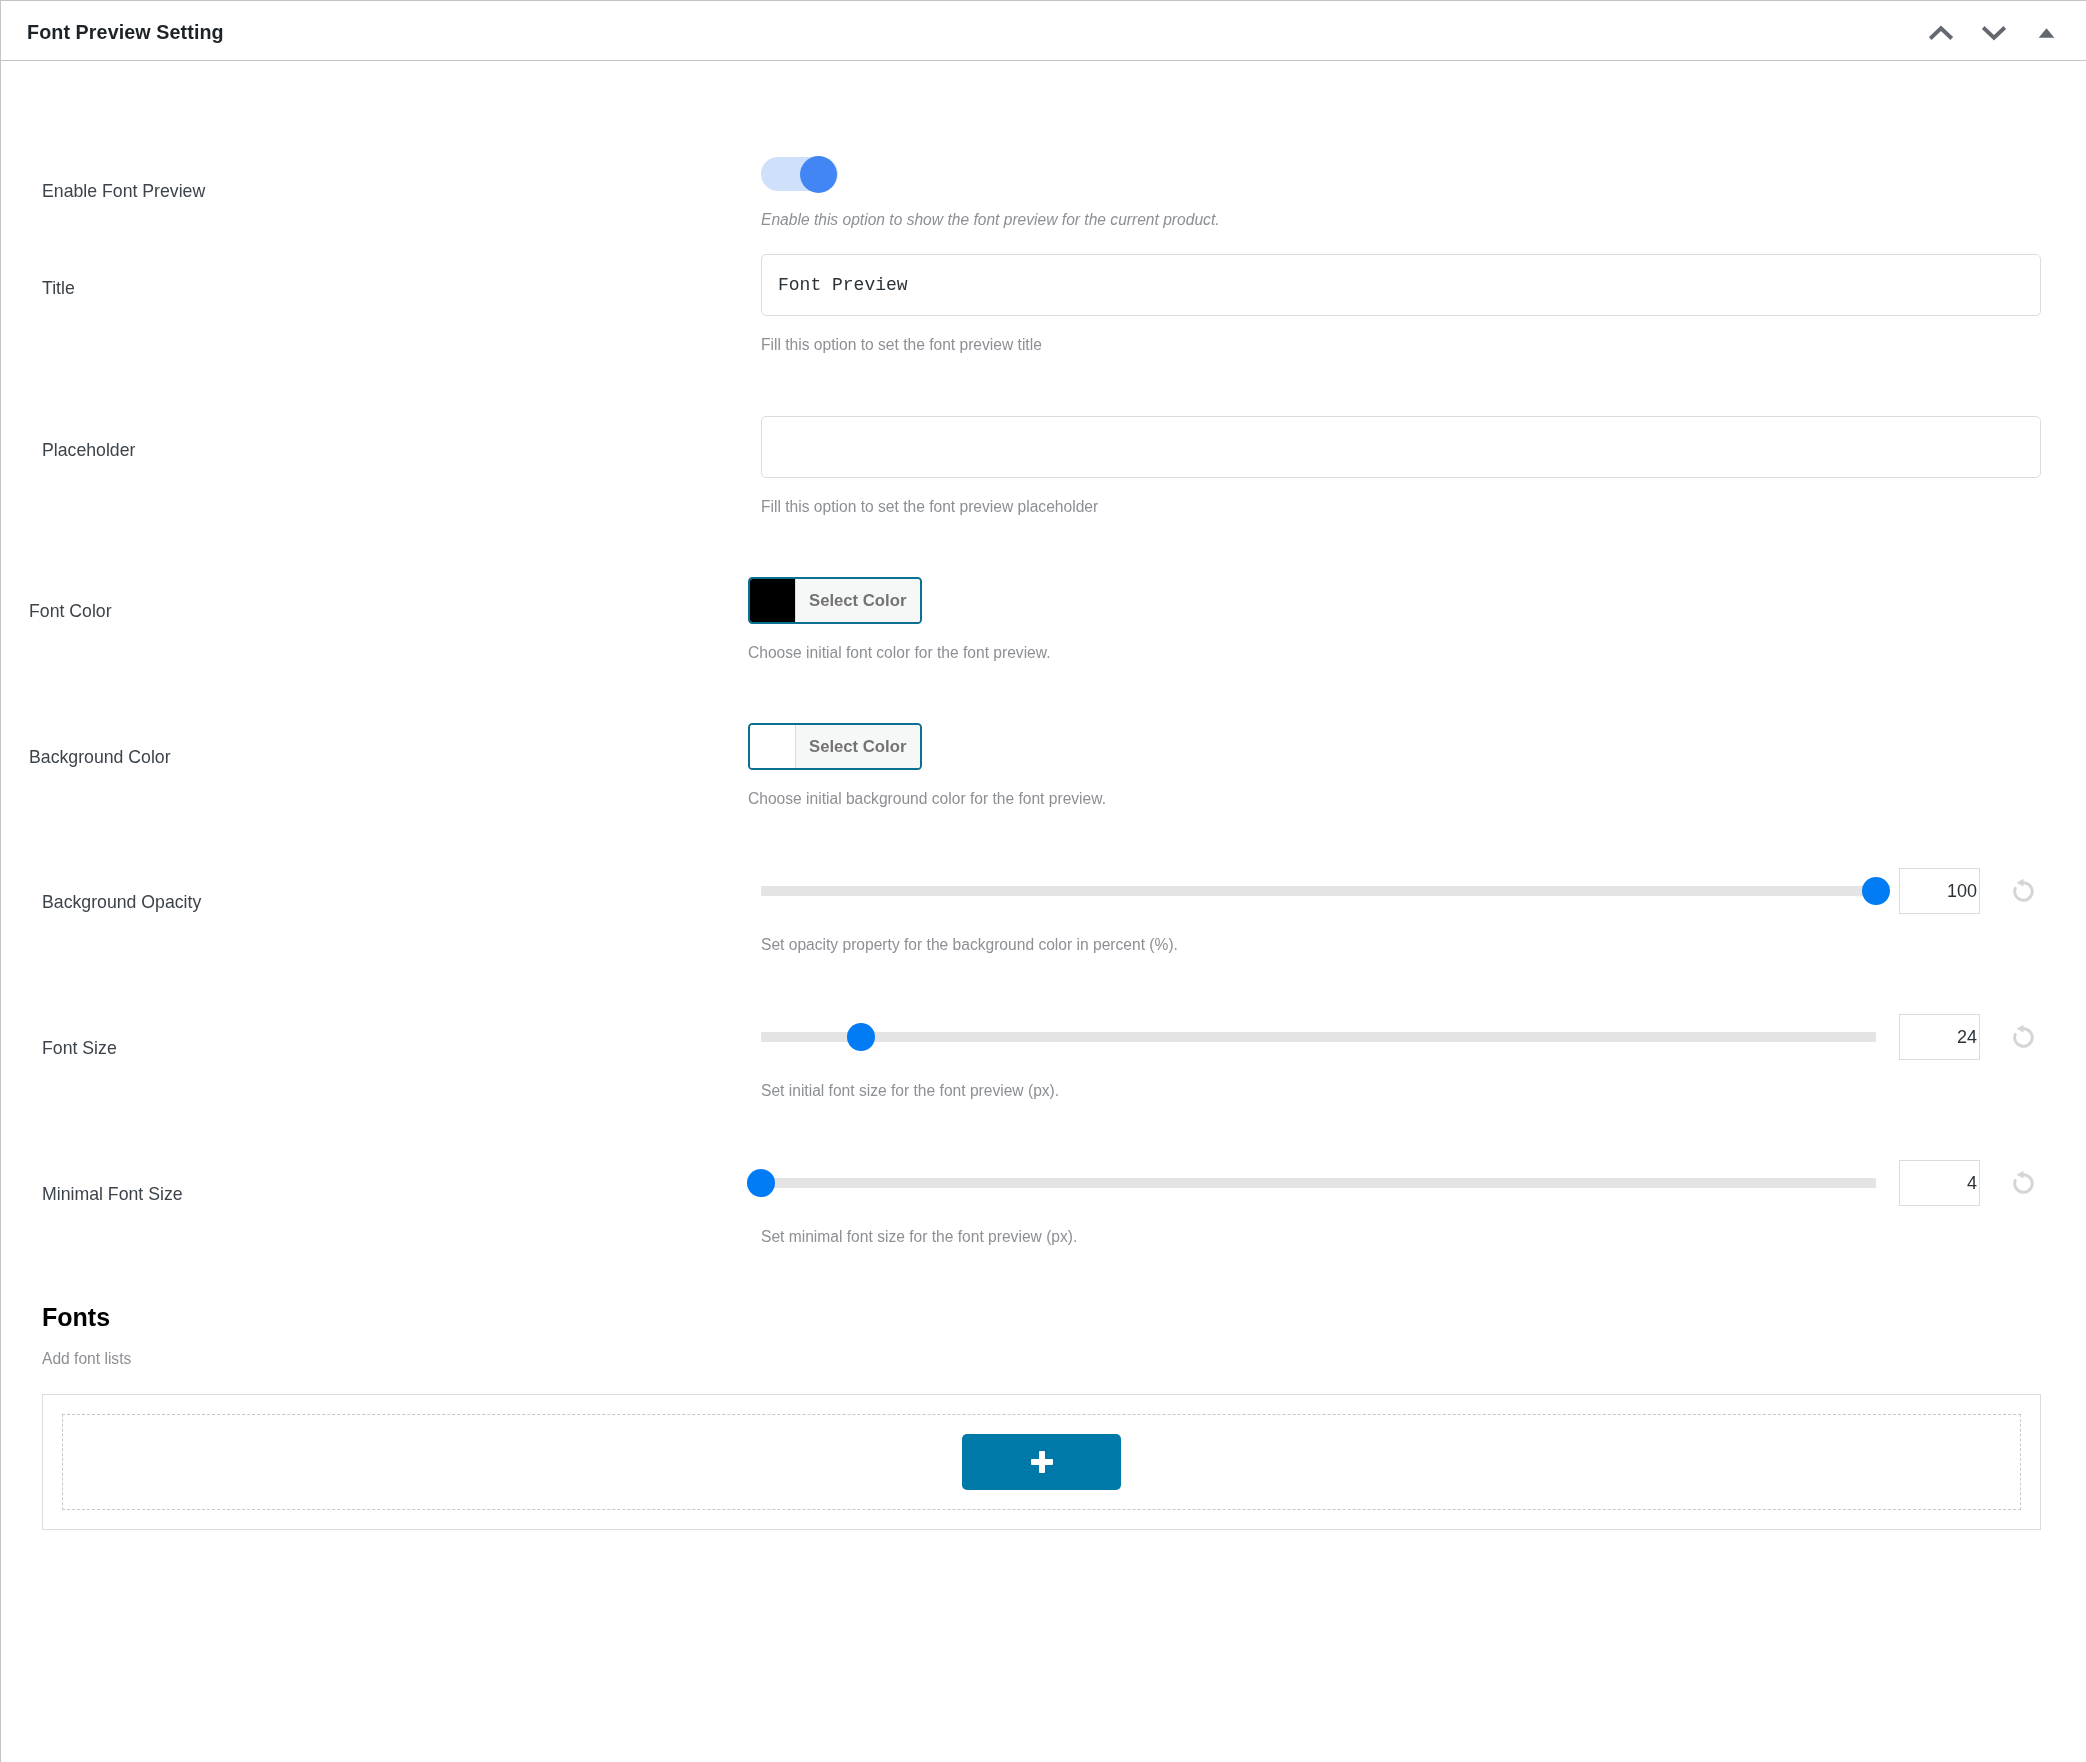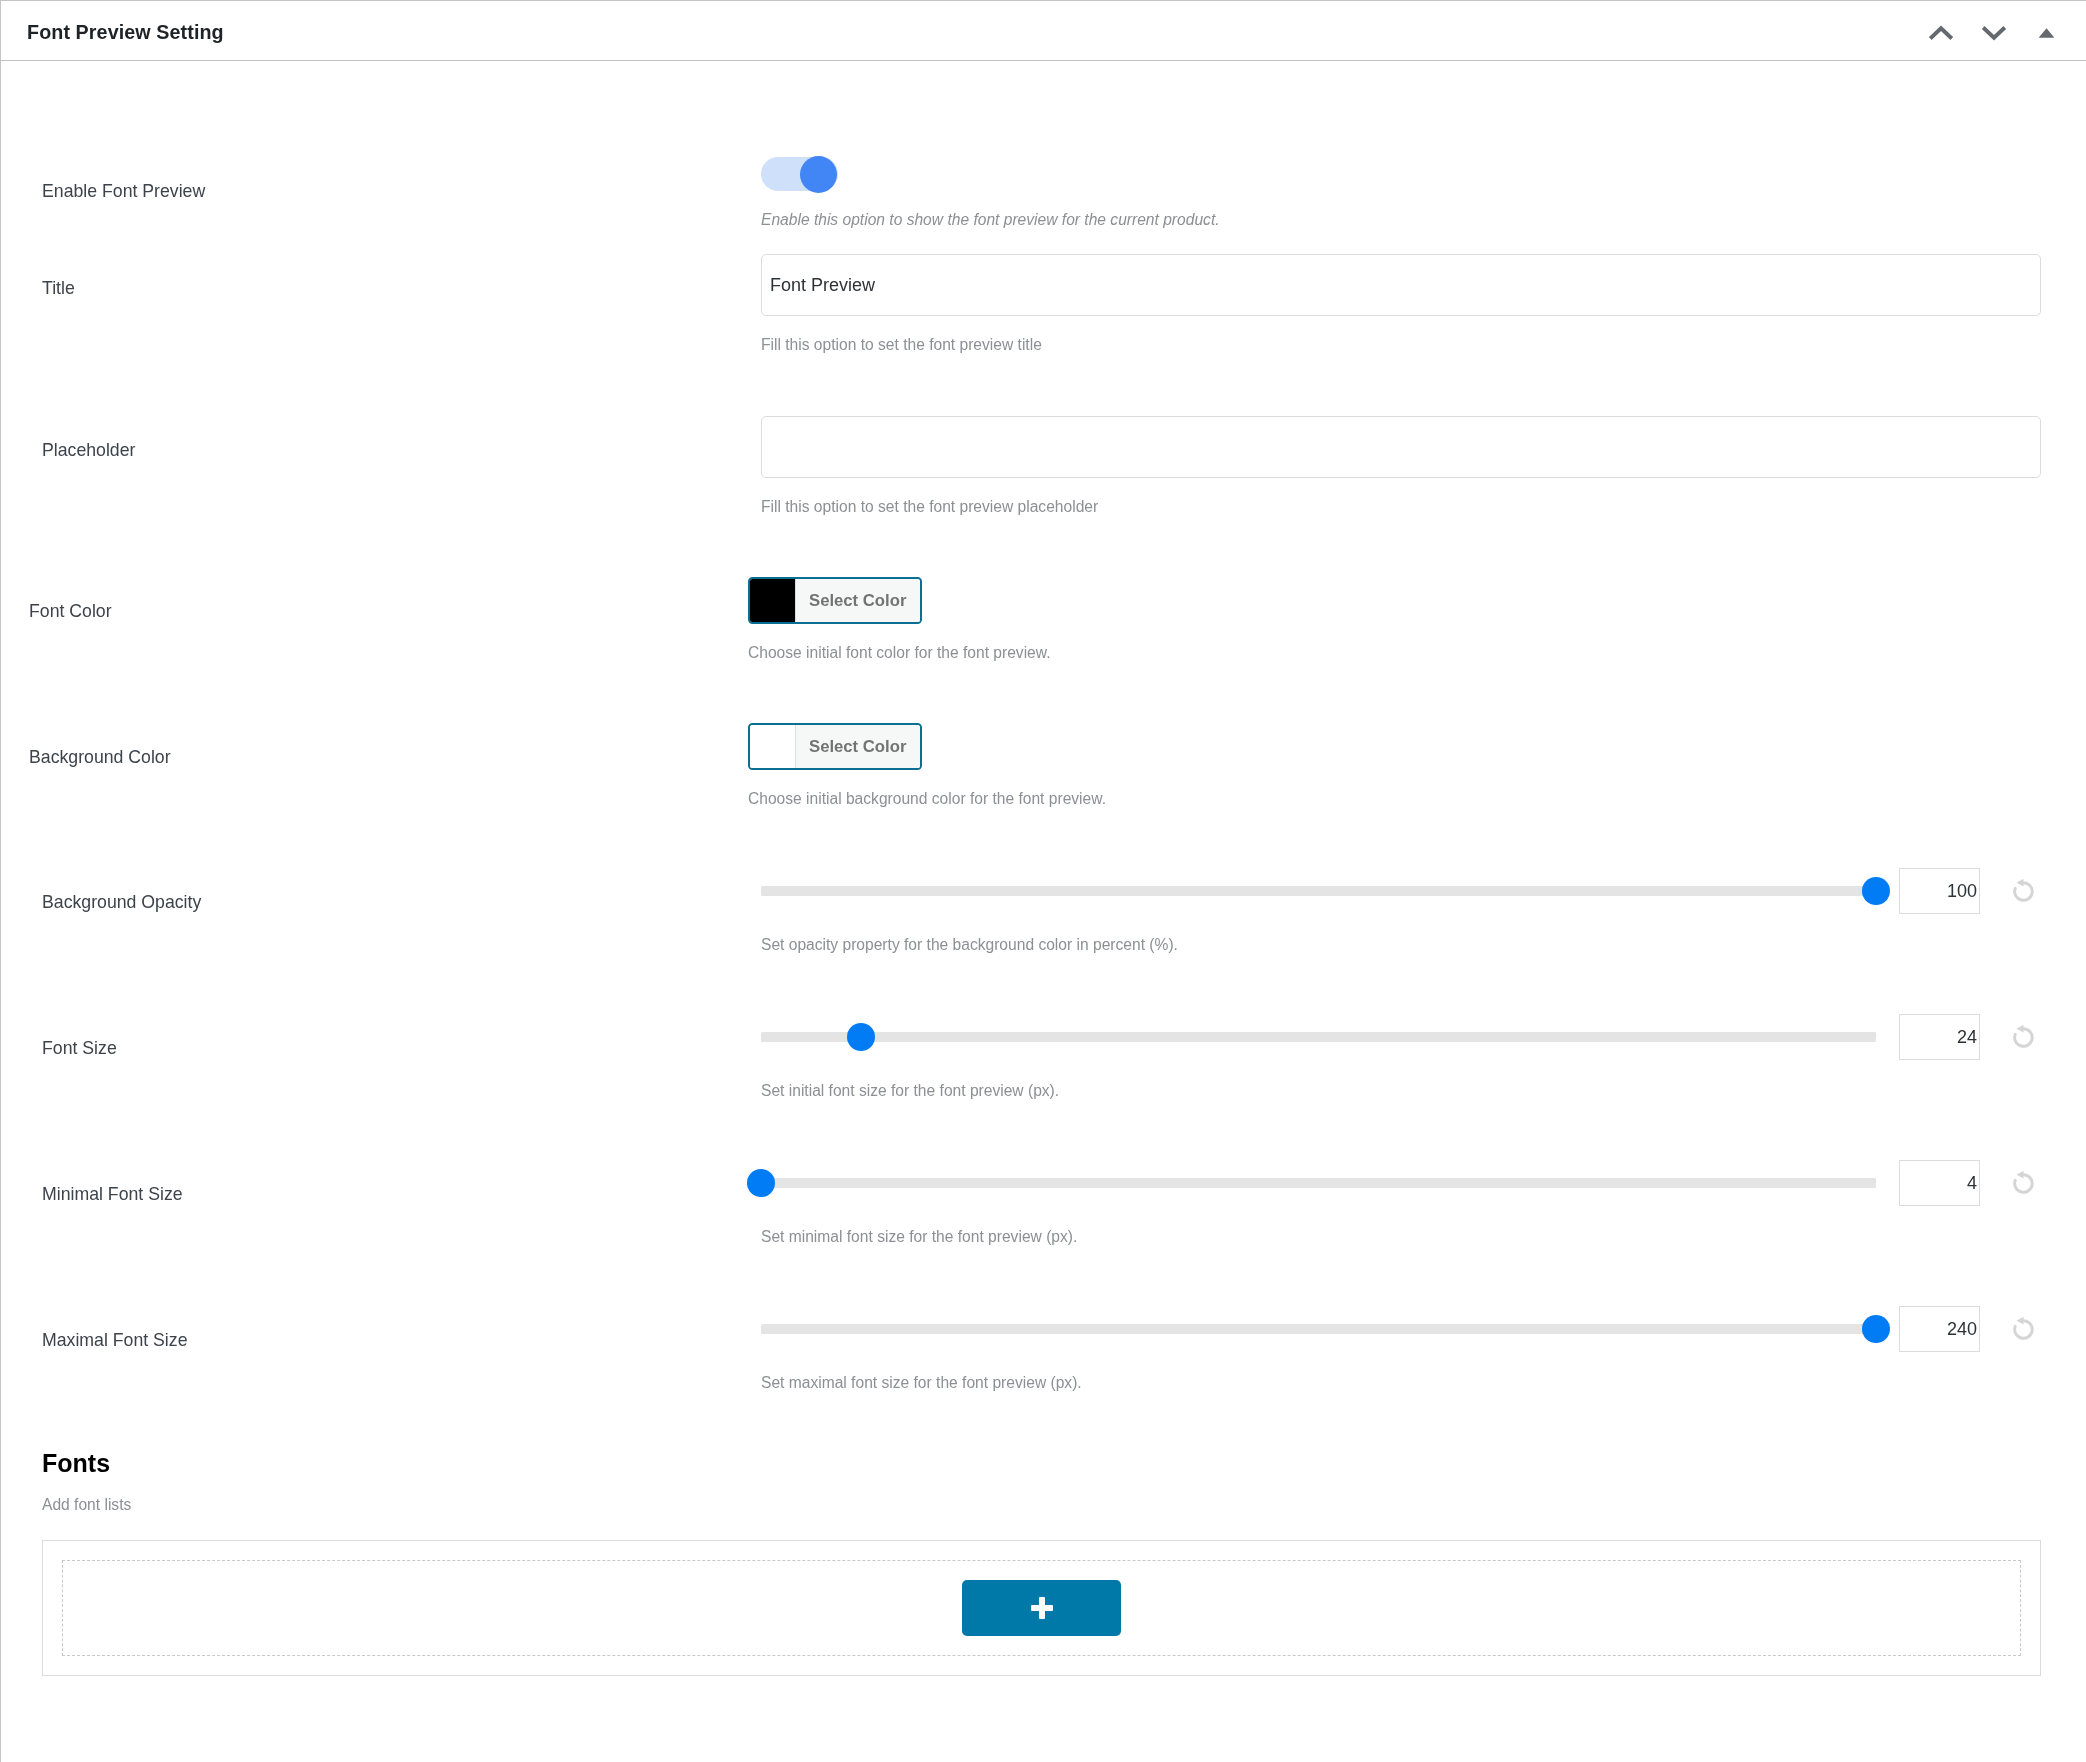--- a/index.html
+++ b/index.html
@@ -124,22 +124,22 @@
   .text-row { padding-top: 61px; }
   .text-input {
     width: 100%;
     height: 62px;
     box-sizing: border-box;
     border: 1.5px solid #dcdcde;
     border-radius: 5px;
     background: #ffffff;
     font-size: 18px;
     color: #2c3338;
-    padding: 0 8px;
-    font-family: Liberation Sans, sans-serif;
+    padding: 0 16px;
+    font-family: Liberation Mono, monospace;
     outline: none;
   }
   .text-input::placeholder { color: #8c8f94; }
   .input-help { margin-top: 18px; }
 
   
   .color-row { padding-top: 60px; padding-left: 28px; }
   .color-picker {
     display: inline-flex;
     align-items: stretch;
@@ -414,39 +414,20 @@
               <svg width="31" height="31" viewBox="0 0 24 24" fill="none">
                 <path d="M12 5.2 A6.8 6.8 0 1 1 5.6 9.6" stroke="#d5d5d5" stroke-width="2.3" stroke-linecap="round" fill="none"></path>
                 <path d="M12 2.2 L12 8.2 L6.6 5.2 Z" fill="#d5d5d5"></path>
               </svg>
             </div>
           </div>
           <div class="field-help slider-help">Set minimal font size for the font preview (px).</div>
         </div>
       </div>
 
-      <div class="field-row slider-row">
-        <div class="field-label">Maximal Font Size</div>
-        <div class="field-control">
-          <div class="slider-wrap">
-            <div class="slider-track-area" style="flex:1 1 auto;">
-              <div class="slider-track"></div>
-              <div class="slider-knob" style="left:100%"></div>
-            </div>
-            <input class="slider-value" type="text" value="240" style="">
-            <div class="slider-reset">
-              <svg width="31" height="31" viewBox="0 0 24 24" fill="none">
-                <path d="M12 5.2 A6.8 6.8 0 1 1 5.6 9.6" stroke="#d5d5d5" stroke-width="2.3" stroke-linecap="round" fill="none"></path>
-                <path d="M12 2.2 L12 8.2 L6.6 5.2 Z" fill="#d5d5d5"></path>
-              </svg>
-            </div>
-          </div>
-          <div class="field-help slider-help">Set maximal font size for the font preview (px).</div>
-        </div>
-      </div>
 
       <div class="fonts-section">
         <div class="fonts-title">Fonts</div>
         <div class="fonts-sub">Add font lists</div>
         <div class="fonts-box">
           <div class="fonts-dropzone">
             <button class="add-button">
               <span class="add-plus"></span>
             </button>
           </div>

